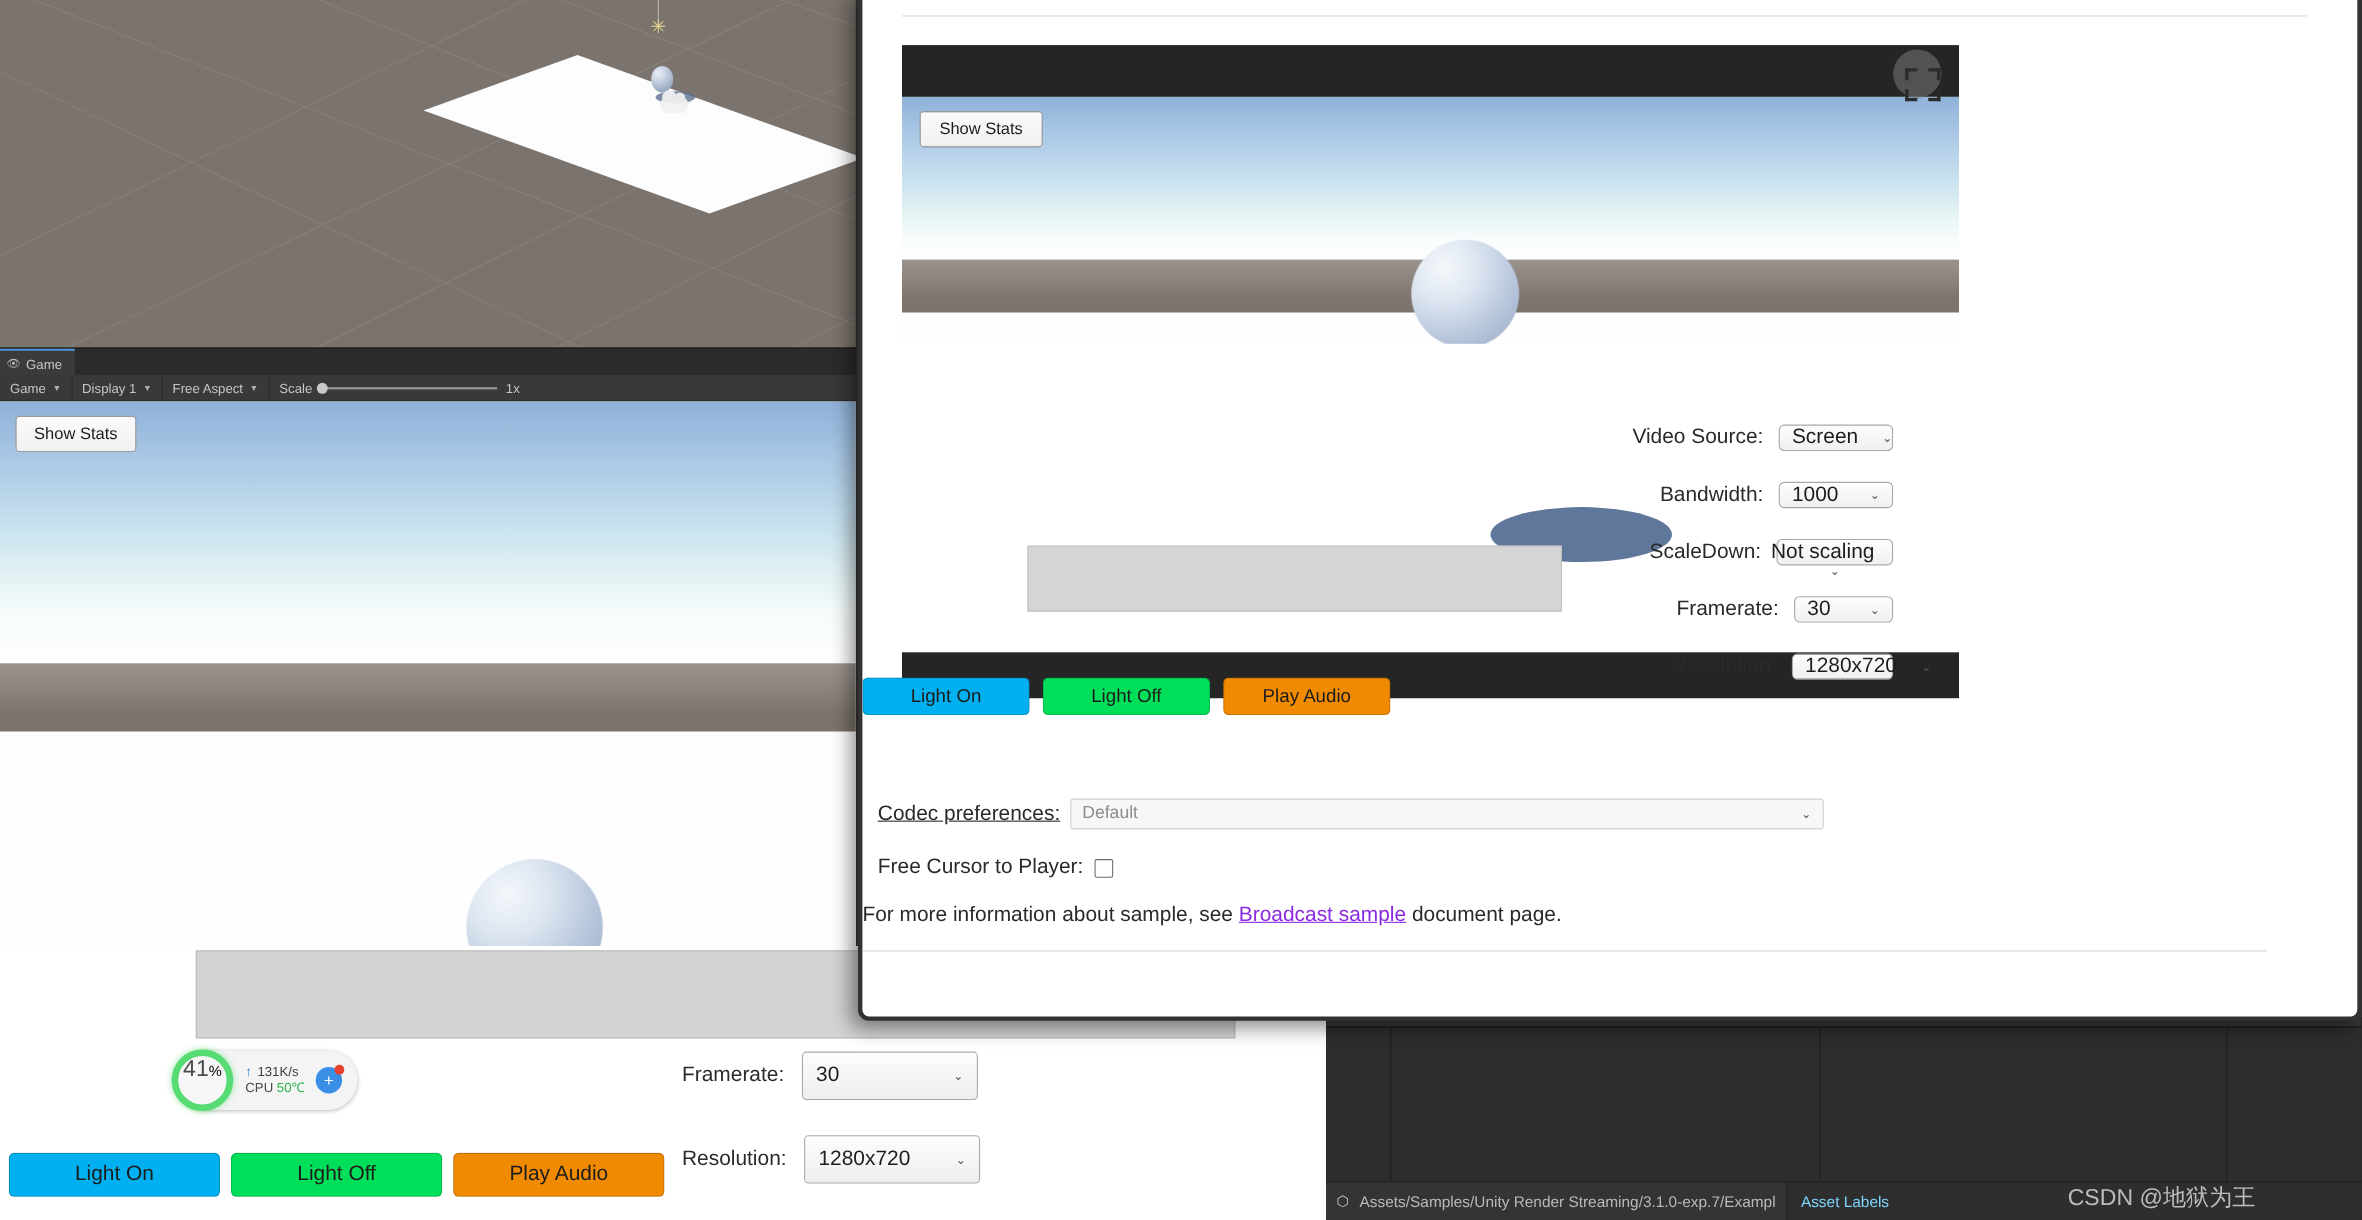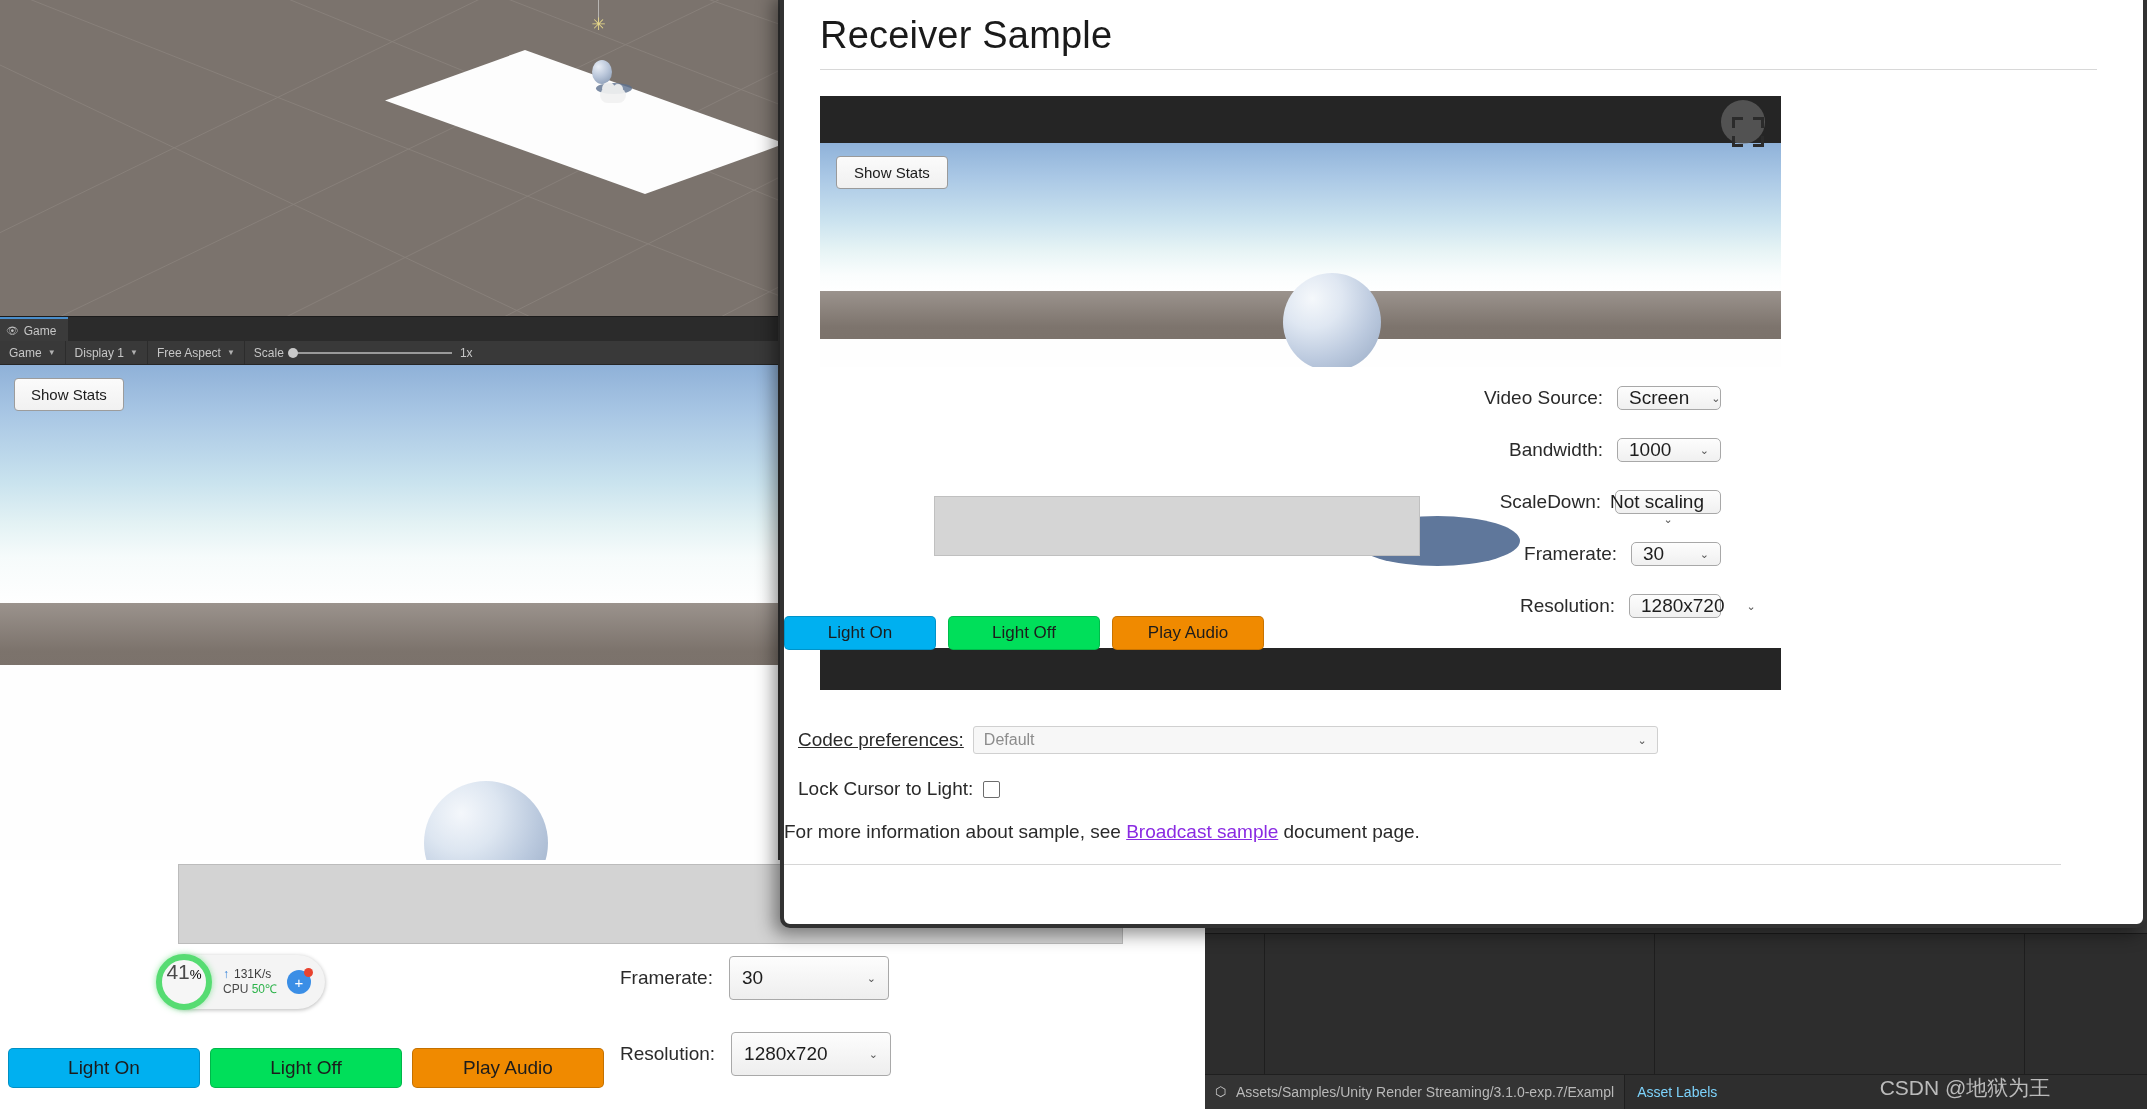--- a/index.html
+++ b/index.html
@@ -478,21 +478,20 @@
         <span>Assets/Samples/Unity Render Streaming/3.1.0-exp.7/Exampl</span>
       </div>
       <div class="sb-labels">Asset Labels</div>
     </div>
     <div class="watermark">CSDN @地狱为王</div>
   </div>
 
   <div class="browser-window">
     <div class="page-inner">
 
-      <h1 class="page-title">Receiver Sample</h1>
       <div class="title-rule"></div>
 
       <div class="player">
         <div class="player-topbar"></div>
 
         <div class="pip-pill">
           <span class="pip-text">画中画</span>
           <span class="pip-icon">
             <i class="outer"></i>
               <i class="inner"></i>
@@ -571,21 +570,21 @@
 
       <div class="codec-row">
         <span class="codec-label">Codec preferences:</span>
         <div class="codec-select">
           <span>Default</span>
           <span class="sel-caret">⌄</span>
         </div>
       </div>
 
       <div class="lock-row">
-        <span class="lock-label">Lock Cursor to Light:</span>
+        <span class="lock-label">Free Cursor to Player:</span>
         <div class="lock-check"></div>
       </div>
 
       <div class="info-row">
         <span>For more information about sample, see </span><a class="info-link">Broadcast sample</a><span> document page.</span>
       </div>
 
       <div class="info-rule"></div>
 
     </div>

